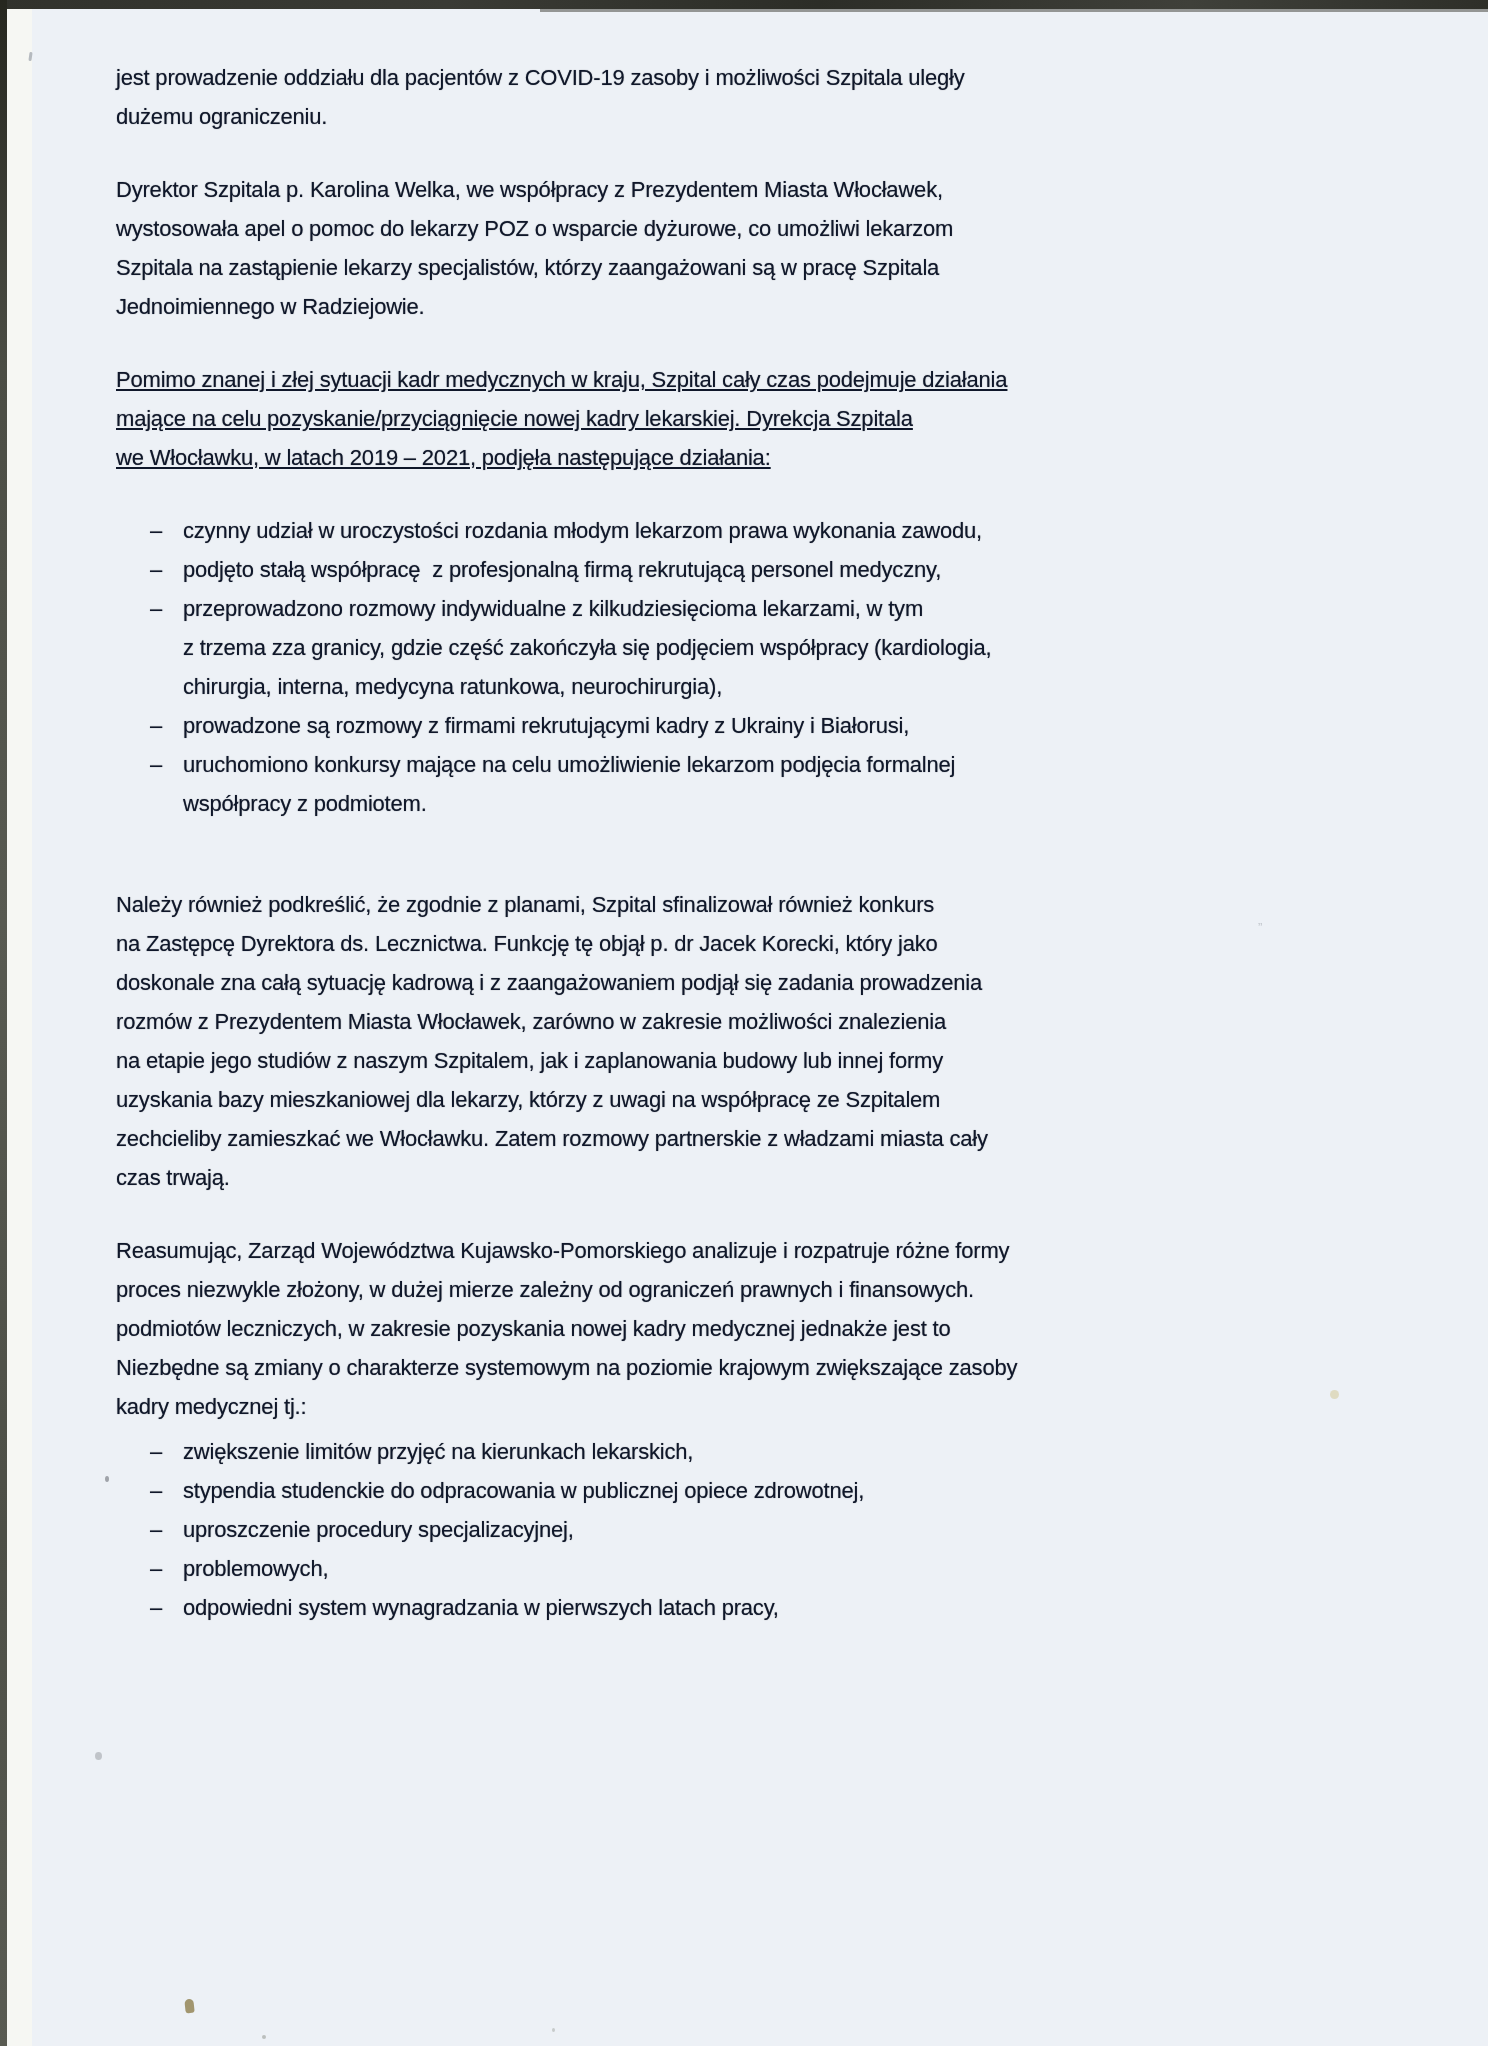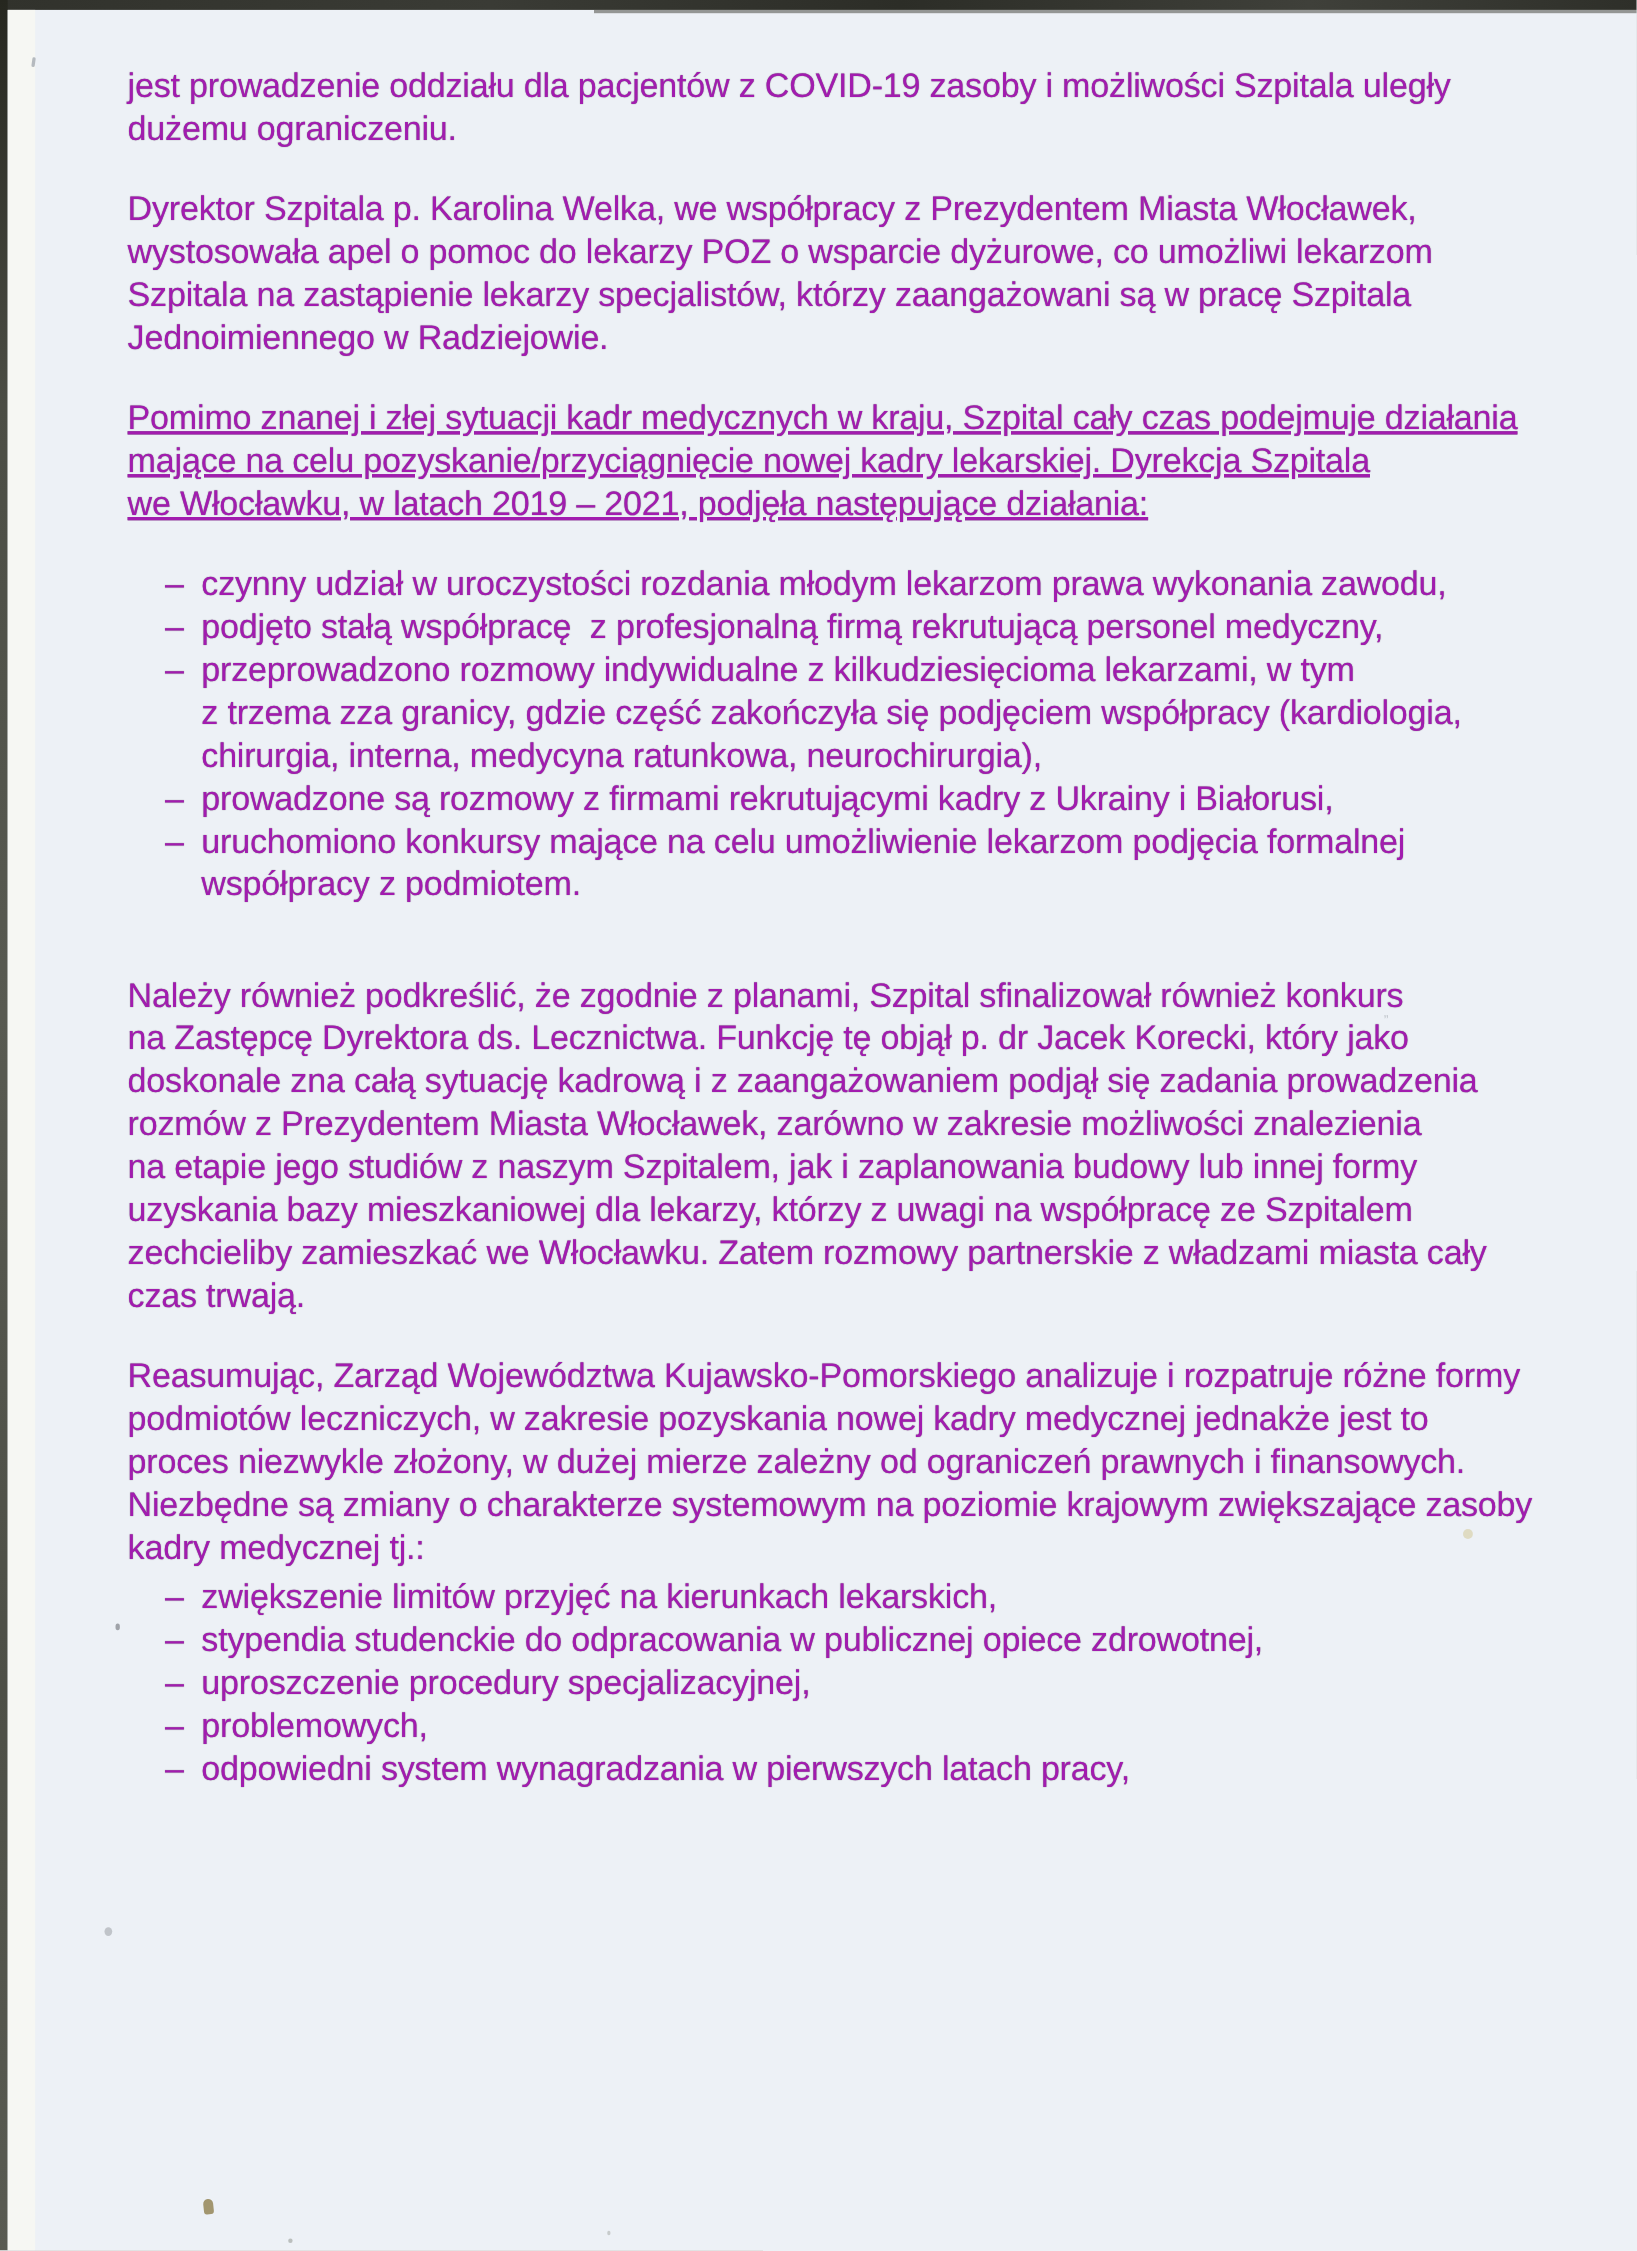--- a/index.html
+++ b/index.html
@@ -22,22 +22,22 @@
   .edge-left{
     position:absolute;top:0;left:0;width:7px;height:2046px;
     background:linear-gradient(#26271f 0%,#4b4d44 18%,#585a51 45%,#4d4f46 75%,#595b52 100%);
   }
   .paper-strip{
     position:absolute;top:9px;left:7px;width:25px;height:2037px;
     background:#f6f7f3;
   }
   .content{
     position:absolute;left:116px;top:58px;width:1320px;
-    color:#a21caf;
-    font-size:31px;
+    color:#0f172a;
+    font-size:22px;
     letter-spacing:-0.2px;
     text-shadow:0 0 1px rgba(74,76,82,0.75);
   }
   .block{margin:0 0 34px 0;}
   .block.b-p3{text-decoration:underline;}
   .block.b-list1{margin-bottom:62px;}
   .block.b-p5{margin-bottom:6px;}
   .block.b-last{margin-bottom:0;}
   .line{
     height:39px;line-height:39px;white-space:pre;
@@ -112,22 +112,22 @@
         <div class="line">na Zastępcę Dyrektora ds. Lecznictwa. Funkcję tę objął p. dr Jacek Korecki, który jako</div>
         <div class="line">doskonale zna całą sytuację kadrową i z zaangażowaniem podjął się zadania prowadzenia</div>
         <div class="line">rozmów z Prezydentem Miasta Włocławek, zarówno w zakresie możliwości znalezienia</div>
         <div class="line">na etapie jego studiów z naszym Szpitalem, jak i zaplanowania budowy lub innej formy</div>
         <div class="line">uzyskania bazy mieszkaniowej dla lekarzy, którzy z uwagi na współpracę ze Szpitalem</div>
         <div class="line">zechcieliby zamieszkać we Włocławku. Zatem rozmowy partnerskie z władzami miasta cały</div>
         <div class="line">czas trwają.</div>
       </div>
       <div class="block b-p5">
         <div class="line">Reasumując, Zarząd Województwa Kujawsko-Pomorskiego analizuje i rozpatruje różne formy</div>
+        <div class="line">proces niezwykle złożony, w dużej mierze zależny od ograniczeń prawnych i finansowych.</div>
         <div class="line">podmiotów leczniczych, w zakresie pozyskania nowej kadry medycznej jednakże jest to</div>
-        <div class="line">proces niezwykle złożony, w dużej mierze zależny od ograniczeń prawnych i finansowych.</div>
         <div class="line">Niezbędne są zmiany o charakterze systemowym na poziomie krajowym zwiększające zasoby</div>
         <div class="line">kadry medycznej tj.:</div>
       </div>
       <div class="block b-last">
         <div class="bullet-item">
           <span class="dash">–</span>
           <div class="line">zwiększenie limitów przyjęć na kierunkach lekarskich,</div>
         </div>
         <div class="bullet-item">
           <span class="dash">–</span>

